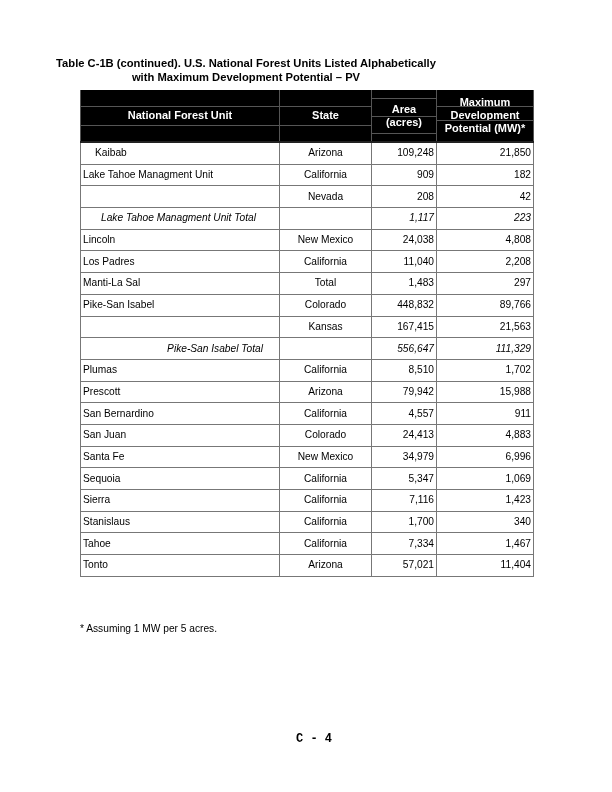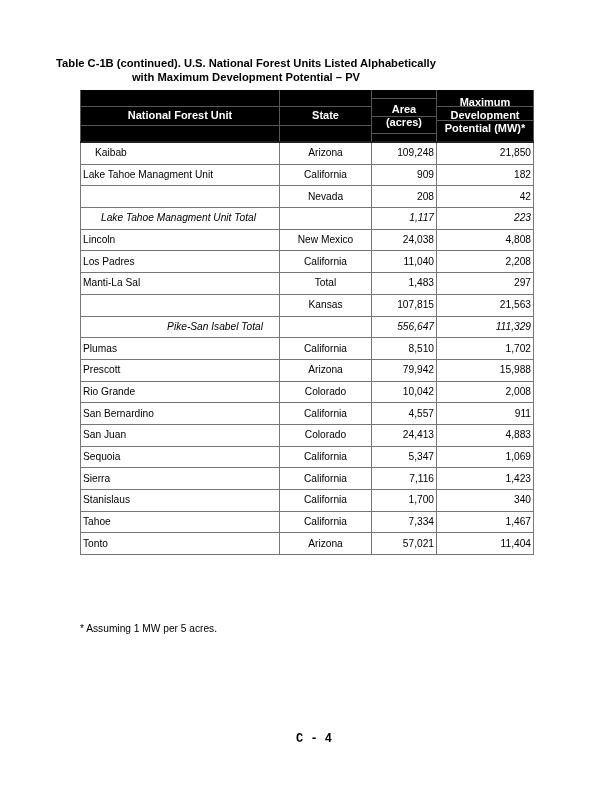--- a/index.html
+++ b/index.html
@@ -102,23 +102,29 @@
         <td class="num">11,040</td>
         <td class="num">2,208</td>
       </tr>
       <tr>
         <td class="unit">Manti-La Sal</td>
         <td class="state">Total</td>
         <td class="num">1,483</td>
         <td class="num">297</td>
       </tr>
       <tr>
+        <td class="unit">Pike-San Isabel</td>
+        <td class="state">Colorado</td>
+        <td class="num">448,832</td>
+        <td class="num">89,766</td>
+      </tr>
+      <tr>
         <td class="unit"></td>
         <td class="state">Kansas</td>
-        <td class="num">107,815</td>
+        <td class="num">167,415</td>
         <td class="num">21,563</td>
       </tr>
       <tr class="total">
         <td class="unit tot-b">Pike-San Isabel Total</td>
         <td class="state"></td>
         <td class="num">556,647</td>
         <td class="num">111,329</td>
       </tr>
       <tr>
         <td class="unit">Plumas</td>
@@ -126,36 +132,36 @@
         <td class="num">8,510</td>
         <td class="num">1,702</td>
       </tr>
       <tr>
         <td class="unit">Prescott</td>
         <td class="state">Arizona</td>
         <td class="num">79,942</td>
         <td class="num">15,988</td>
       </tr>
       <tr>
-        <td class="unit">Rio Grande</td>
-        <td class="state">Colorado</td>
-        <td class="num">10,042</td>
-        <td class="num">2,008</td>
-      </tr>
-      <tr>
         <td class="unit">San Bernardino</td>
         <td class="state">California</td>
         <td class="num">4,557</td>
         <td class="num">911</td>
       </tr>
       <tr>
         <td class="unit">San Juan</td>
         <td class="state">Colorado</td>
         <td class="num">24,413</td>
         <td class="num">4,883</td>
+      </tr>
+      <tr>
+        <td class="unit">Santa Fe</td>
+        <td class="state">New Mexico</td>
+        <td class="num">34,979</td>
+        <td class="num">6,996</td>
       </tr>
       <tr>
         <td class="unit">Sequoia</td>
         <td class="state">California</td>
         <td class="num">5,347</td>
         <td class="num">1,069</td>
       </tr>
       <tr>
         <td class="unit">Sierra</td>
         <td class="state">California</td>

